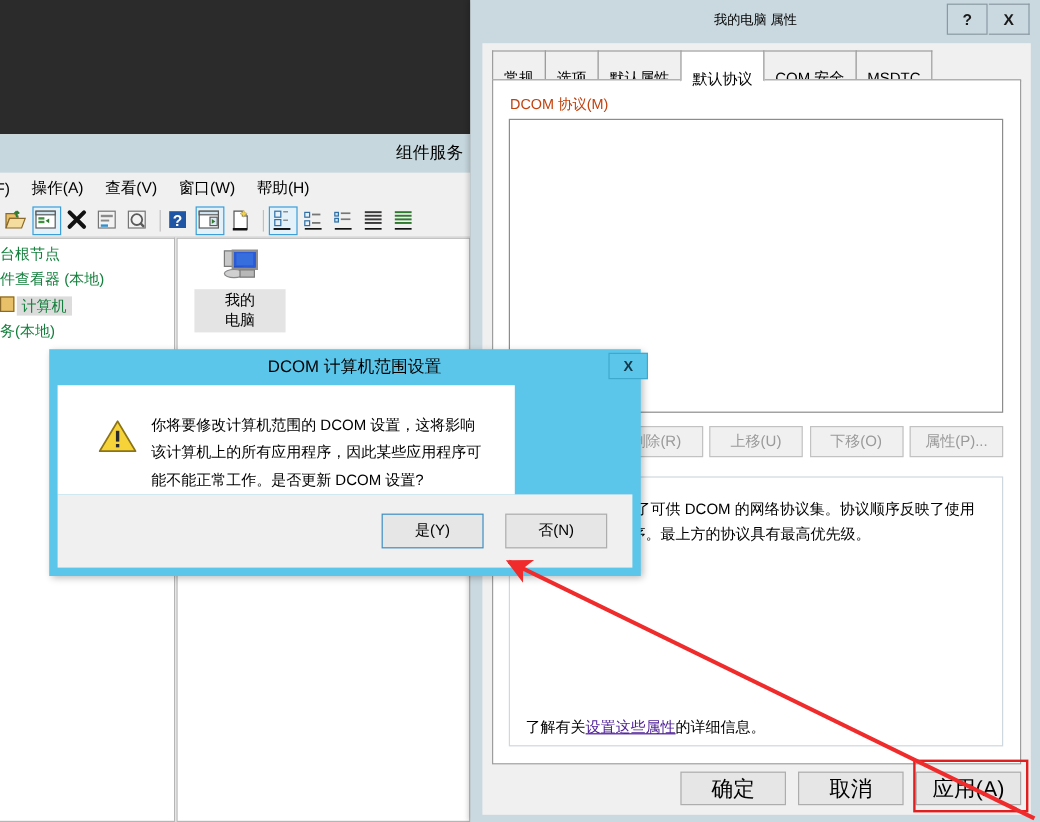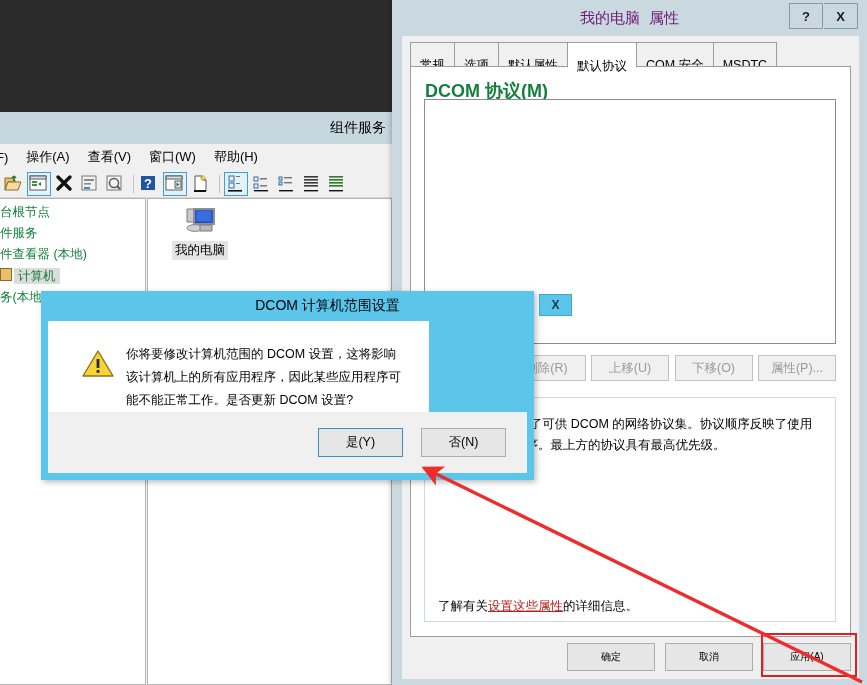--- a/index.html
+++ b/index.html
@@ -25,60 +25,60 @@
   .tbi{width:22px;height:22px;margin-right:3px;position:relative;display:inline-block;flex:none;}
   .tbi.sel{border:1px solid #3c9fd6;background:#e3f1fa;}
   .tbsep{width:1px;height:18px;background:#c0c0c0;margin:0 4px;flex:none;}
   #cs-body{position:absolute;left:0;top:86px;width:392px;bottom:0;background:#f0f0f0;}
   #cs-tree{position:absolute;left:0;top:0;width:146px;bottom:0;background:#fff;border:1px solid #b5b5b5;border-left:none;box-sizing:border-box;}
   .tnode{font-size:12.5px;padding:3px 2px 3px 0;white-space:nowrap;color:#15803d;line-height:15px;}
   .tnode.selected span.lbl{background:#dcdcdc;padding:1px 4px;}
   #cs-list{position:absolute;left:147px;top:0;right:0;bottom:0;background:#fff;border:1px solid #b5b5b5;box-sizing:border-box;}
   #cs-item{position:absolute;left:14px;top:6px;width:76px;text-align:center;}
   .pc-icon{width:36px;height:32px;margin:0 auto;position:relative;}
-  #cs-item .lbl{display:inline-block;font-size:12.5px;background:#e4e4e4;padding:1px 3px;margin-top:4px;text-align:center;}
+  #cs-item .lbl{display:inline-block;font-size:12.5px;background:#e4e4e4;padding:1px 20px;margin-top:4px;text-align:center;}
 
   
   #prop-window{position:absolute;left:392px;top:0;width:475px;height:685px;background:#cad9e0;box-shadow:-2px 0 4px rgba(0,0,0,.18);}
   #prop-titlebar{position:absolute;left:0;top:0;width:475px;height:36px;}
-  #prop-title{position:absolute;left:0;right:0;top:9px;text-align:center;font-size:15px;color:#701a75;font-family:Liberation Mono, monospace;}
+  #prop-title{position:absolute;left:0;right:0;top:9px;text-align:center;font-size:11px;color:#000000;}
   .wbtn{position:absolute;top:3px;width:34px;height:26px;border:1px solid #8a9aa2;background:#cad9e0;
         display:flex;align-items:center;justify-content:center;font-size:13px;font-weight:bold;color:#1a1a1a;box-sizing:border-box;}
   #prop-help{right:44px;}
   #prop-close{right:9px;border-left:none;}
   #prop-pane{position:absolute;left:10px;top:36px;right:8px;bottom:6px;background:#f0f0f0;}
 
   
   #tabstrip{position:absolute;left:8px;top:8px;right:8px;height:23px;border-bottom:1px solid #9d9d9d;display:flex;align-items:flex-end;}
   .tab{height:22px;line-height:21px;padding:12px 9px;font-size:12.5px;background:#f0f0f0;border:1px solid #9d9d9d;border-bottom:none;
        margin-right:-1px;box-sizing:border-box;white-space:nowrap;position:relative;color:#000;}
   .tab.active{background:#ffffff;height:24px;line-height:23px;z-index:3;border-bottom:1px solid #ffffff;margin-bottom:-1px;}
 
   #tabpage{position:absolute;left:8px;top:30px;right:8px;bottom:42px;background:#ffffff;border:1px solid #9d9d9d;box-sizing:border-box;}
 
-  #grp-label{position:absolute;left:14px;top:12px;font-size:18px;color:#15803d;font-weight:bold;}
+  #grp-label{position:absolute;left:14px;top:12px;font-size:12px;color:#c2410c;}
   #proto-list{position:absolute;left:13px;top:32px;right:14px;height:245px;border:1px solid #8c8c8c;background:#fff;box-sizing:border-box;}
 
   #btnrow{position:absolute;left:13px;right:14px;top:288px;height:26px;display:flex;justify-content:space-between;}
   .gbtn{height:26px;min-width:78px;border:1px solid #c2c2c2;background:#f0f0f0;color:#9a9a9a;font-size:12.5px;
         display:flex;align-items:center;justify-content:center;box-sizing:border-box;flex:none;padding:0 8px;}
 
   #desc-box{position:absolute;left:13px;top:330px;right:14px;height:225px;border:1px solid #cfd8de;background:#fff;box-sizing:border-box;}
   #desc-text{position:absolute;left:13px;top:16px;right:12px;font-size:12.5px;line-height:21px;color:#000;}
   #help-line{position:absolute;left:13px;top:200px;font-size:12.5px;color:#000;white-space:nowrap;}
-  #help-line a{color:#b91c1c;}
+  #help-line a{color:#4c1d95;}
 
   #dlgbtns{position:absolute;right:8px;bottom:8px;height:28px;display:flex;}
-  .dbtn{width:88px;height:28px;border:1px solid #adadad;background:#e6e6e6;font-size:10px;
+  .dbtn{width:88px;height:28px;border:1px solid #adadad;background:#e6e6e6;font-size:18px;
         display:flex;align-items:center;justify-content:center;margin-left:10px;box-sizing:border-box;color:#000;}
   #apply-highlight{position:absolute;right:2px;bottom:2px;width:96px;height:44px;border:2px solid #e02020;box-sizing:border-box;pointer-events:none;}
 
   
   #dcom-dialog{position:absolute;left:41px;top:291px;width:493px;height:189px;background:#5bc6ea;box-shadow:2px 2px 6px rgba(0,0,0,.28);}
-  #dcom-titlebar{position:absolute;left:0;top:0;width:509px;height:30px;margin-left:32px;}
+  #dcom-titlebar{position:absolute;left:0;top:0;width:509px;height:30px;}
   #dcom-title{position:absolute;left:0;right:0;top:6px;text-align:center;font-size:14px;color:#000;}
   #dcom-close{position:absolute;right:10px;top:3px;width:33px;height:22px;border:1px solid #3fa9cd;background:#5bc6ea;
               display:flex;align-items:center;justify-content:center;font-size:12px;font-weight:bold;color:#14384a;box-sizing:border-box;}
   #dcom-body{position:absolute;left:7px;top:30px;width:381px;height:91px;background:#ffffff;}
   #warn-icon{position:absolute;left:34px;top:28px;width:32px;height:29px;}
   #dcom-msg{position:absolute;left:78px;top:22px;right:22px;font-size:12.5px;line-height:23px;color:#000;}
   #dcom-footer{position:absolute;left:7px;top:121px;width:479px;height:61px;background:#f0f0f0;}
   #dcom-actions{position:absolute;right:21px;top:16px;display:flex;}
   .dcbtn{width:85px;height:29px;border:1px solid #adadad;background:#e6e6e6;font-size:12.5px;
          display:flex;align-items:center;justify-content:center;margin-left:18px;box-sizing:border-box;color:#000;}
@@ -216,23 +216,20 @@
             </g>
             <rect x="3" y="17" width="14" height="1.4" fill="#111"></rect>
           </svg>
       </div>
     </div>
 
     <div id="cs-body">
       <div id="cs-tree">
         <div class="tnode" style="padding-top:6px;">
           <span class="lbl">台根节点</span>
-        </div>
-        <div class="tnode">
-          <span class="lbl">件服务</span>
         </div>
         <div class="tnode">
           <span class="lbl">件查看器 (本地)</span>
         </div>
         <div class="tnode selected">
           <span style="display:inline-block;width:10px;height:11px;background:#e8c06a;border:1px solid #8a6a2a;vertical-align:-1px;margin-right:2px;"></span><span class="lbl">计算机</span>
         </div>
         <div class="tnode">
           <span class="lbl">务(本地)</span>
         </div>

